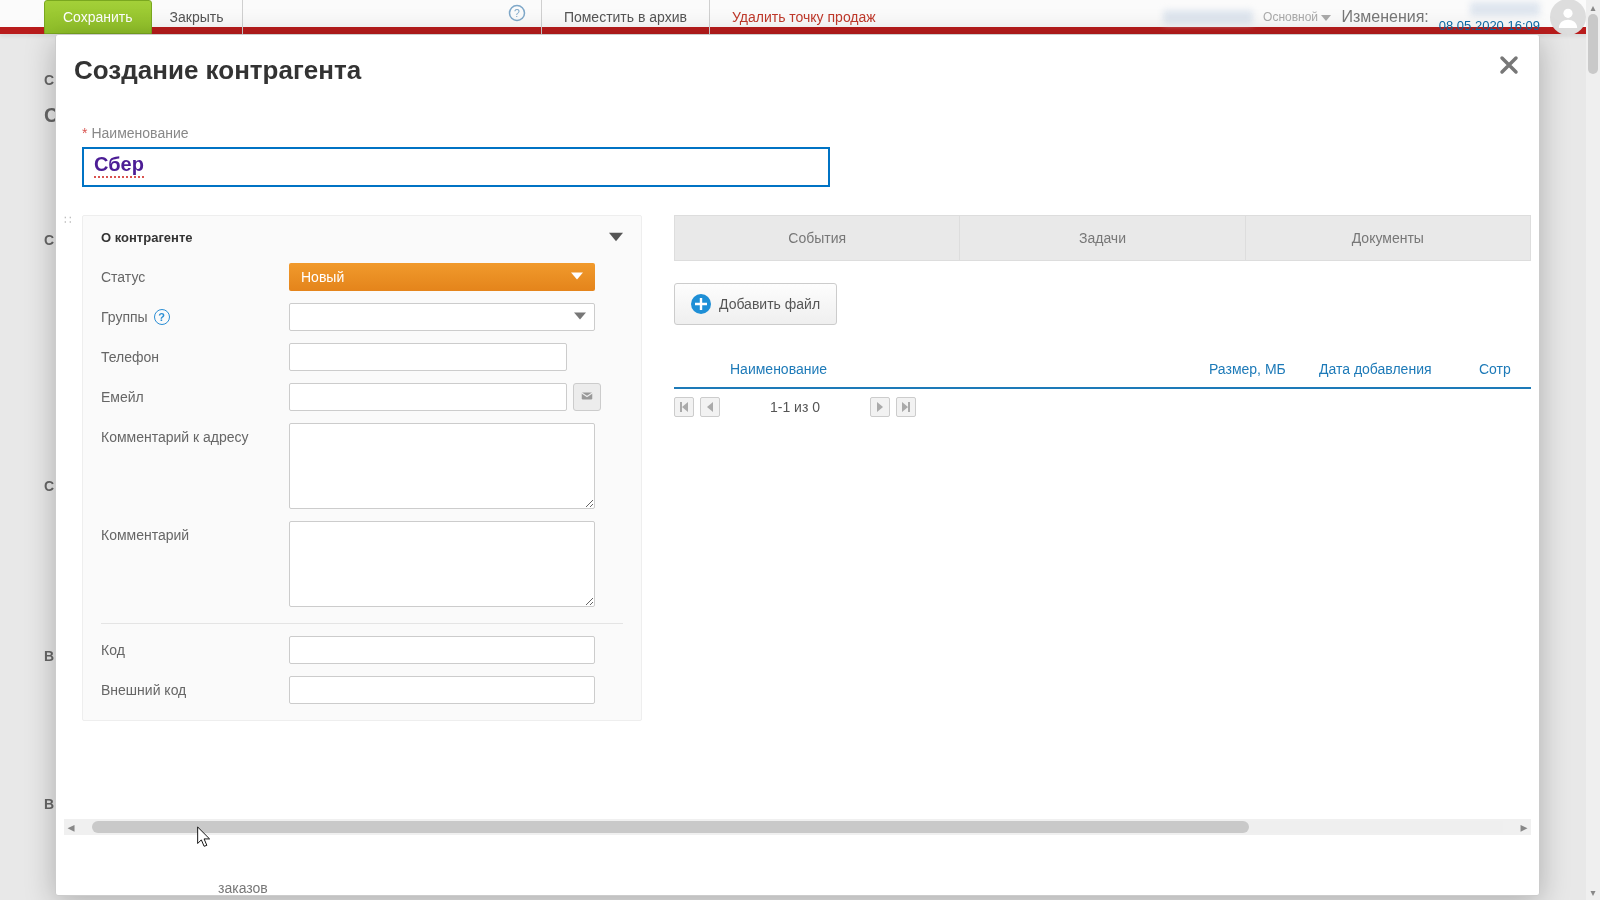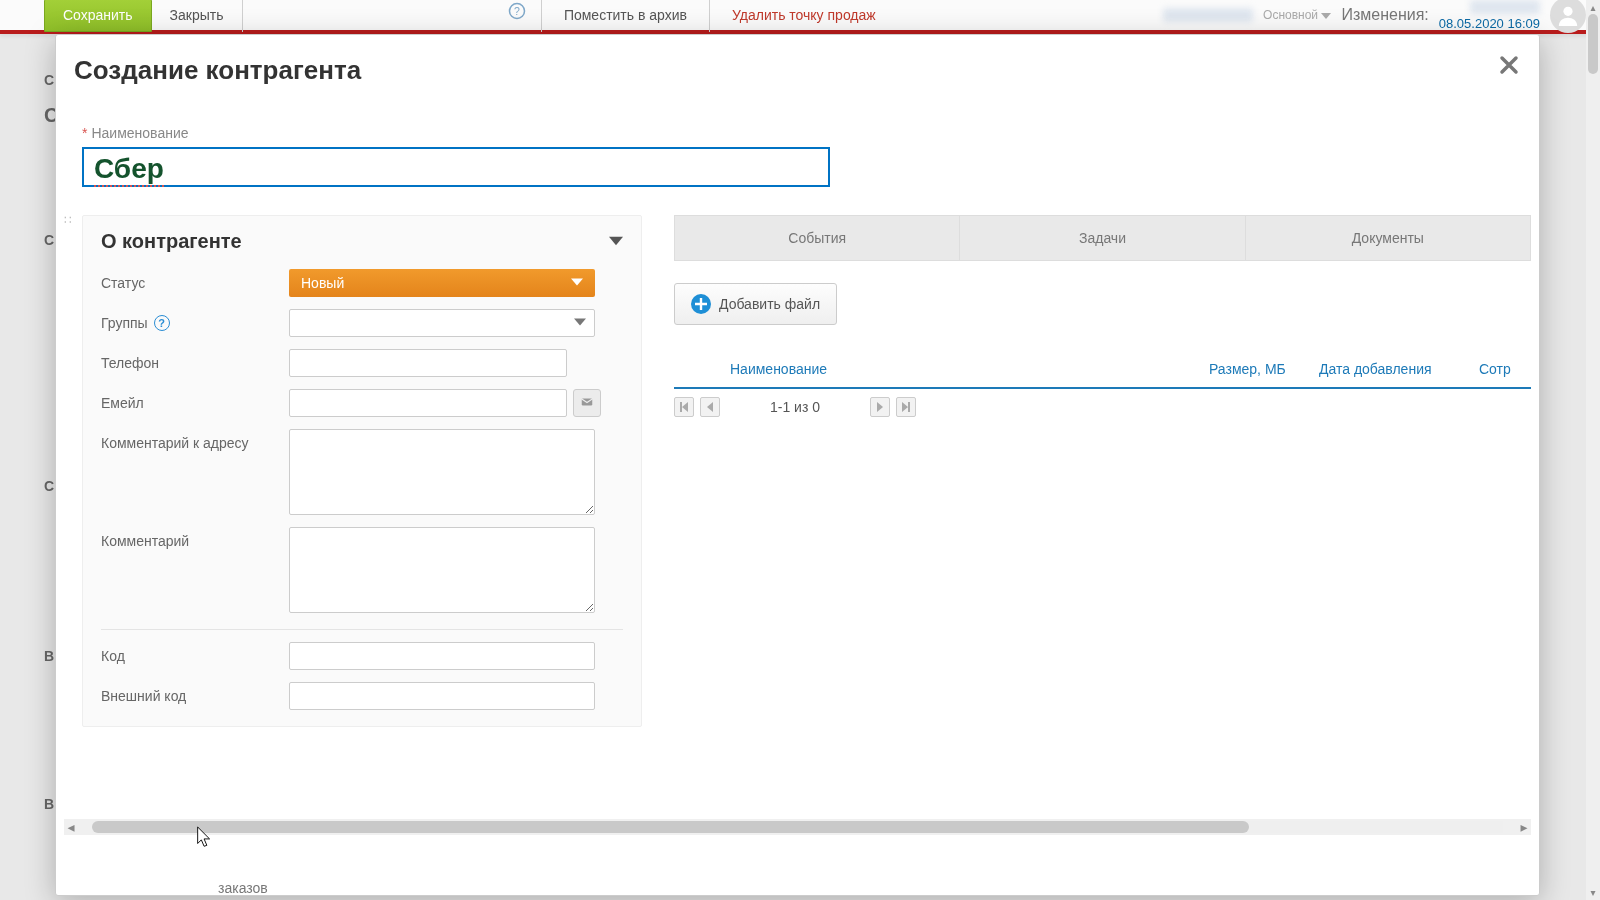--- a/index.html
+++ b/index.html
@@ -1,18 +1,18 @@
 <!DOCTYPE html>
 <html><head>
 <meta charset="utf-8">
 <style>
   *{box-sizing:border-box;margin:0;padding:0;font-family:Arial,"Helvetica Neue",Helvetica,sans-serif}
   body{background:#e8e8e8;width:1600px;height:900px;overflow:hidden;position:relative;font-size:14px;color:#555}
   
-  .topbar{position:absolute;top:0;left:0;right:0;height:34px;background:#fbfbfb;border-bottom:4px solid #b91c1c;box-shadow:0 2px 4px rgba(0,0,0,.08);display:flex;align-items:center}
+  .topbar{position:absolute;top:0;left:0;right:0;height:34px;background:#fbfbfb;border-bottom:7px solid #b91c1c;box-shadow:0 2px 4px rgba(0,0,0,.08);display:flex;}
   .tb-btn{height:34px;padding:0 18px;line-height:34px;border-right:1px solid #d0d0d0;color:#555;cursor:pointer;position:relative;display:flex;align-items:center;gap:8px}
   .tb-save{background:linear-gradient(to bottom,#a3d038,#8fbf28);color:#fff;border:1px solid #7aa81f;margin-left:44px;border-radius:3px 3px 0 0}
   .tb-help{margin-left:auto;width:48px;justify-content:center;color:#888}
   .tb-help svg{width:18px;height:18px}
   .tb-archive,.tb-delete{padding:0 22px}
   .tb-delete{color:#c0392b}
   .tb-right{margin-left:auto;display:flex;align-items:center;gap:10px;padding:0 14px;height:34px}
   .tb-main{color:#aaa;font-size:12px}
   .tb-main svg{width:10px;height:10px;vertical-align:middle}
   .tb-changes{color:#777;font-size:16px}
@@ -29,27 +29,27 @@
   .modal-close svg{width:24px;height:24px}
   .modal-body{position:absolute;top:70px;left:8px;right:8px;bottom:78px;overflow:auto;border:0}
   
   .modal-body::-webkit-scrollbar{width:14px;height:14px}
   .modal-body::-webkit-scrollbar-track{background:#efefef}
   .modal-body::-webkit-scrollbar-thumb{background:#c9c9c9;border:3px solid #efefef;border-radius:7px}
   
   .name-wrap{padding:20px 18px 6px}
   .name-label{font-size:14px;color:#888;margin-bottom:6px}
   .req-star{color:#d9534f;margin-right:4px}
-  .name-input{width:748px;height:40px;border:2px solid #0073c4;padding:4px 10px;font-size:28px;font-weight:700;color:#14532d;outline:none}
+  .name-input{width:748px;height:40px;border:2px solid #0073c4;padding:4px 10px;font-size:20px;font-weight:700;color:#4c1d95;outline:none}
   .squig{border-bottom:2px dotted #d9534f;display:inline-block}
   
   .cols{display:flex;gap:32px;padding:22px 0 0 18px;min-width:1430px}
   .card{width:560px;background:#fafafa;border:1px solid #eee;border-radius:2px}
   .card-grip{position:absolute;margin:-2px 0 0 -18px;color:#bbb;font-size:12px;letter-spacing:2px}
-  .card-head{display:flex;align-items:flex-start;justify-content:space-between;padding:14px 18px 10px;font-size:20px;font-weight:700;color:#333}
+  .card-head{display:flex;align-items:flex-start;justify-content:space-between;padding:14px 18px 10px;font-size:13px;font-weight:700;color:#333}
   .card-head svg{width:14px;height:14px}
   .frow{display:flex;align-items:flex-start;padding:6px 18px}
   .flabel{width:188px;color:#666;font-size:14px;padding-top:6px;display:flex;align-items:center;gap:6px}
   .flabel .qm{display:inline-flex;width:16px;height:16px;align-items:center;justify-content:center;border:1px solid #2a8dd4;border-radius:50%;color:#2a8dd4;font-size:11px;font-weight:700}
   .fctl{flex:1;display:flex;gap:6px}
   .tin{height:28px;border:1px solid #ccc;border-radius:2px;width:278px;padding:0 8px;font-size:14px;color:#333;background:#fff}
   .tin.full{width:306px}
   .ta{width:306px;border:1px solid #ccc;border-radius:2px;padding:6px 8px;font-size:14px;resize:both;background:#fff}
   .sel{height:28px;width:306px;border:1px solid #ccc;border-radius:2px;background:#fff;display:flex;align-items:center;justify-content:space-between;padding:0 8px;color:#555;cursor:pointer}
   .sel svg{width:12px;height:12px}

